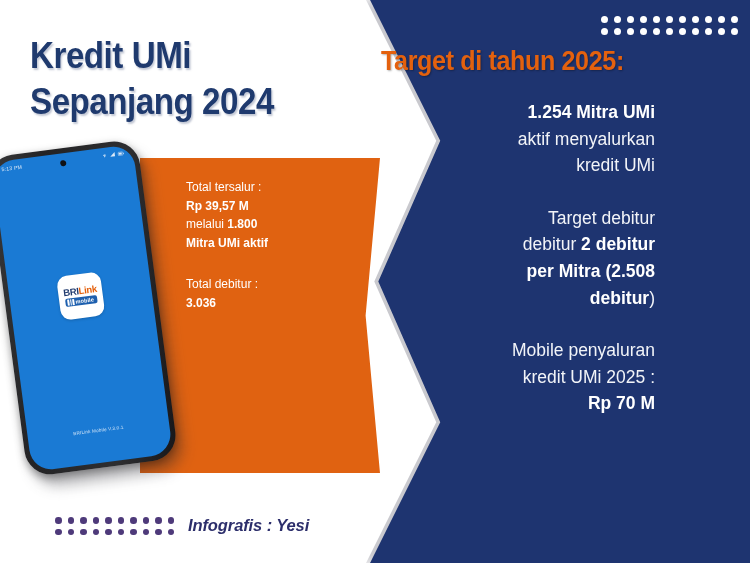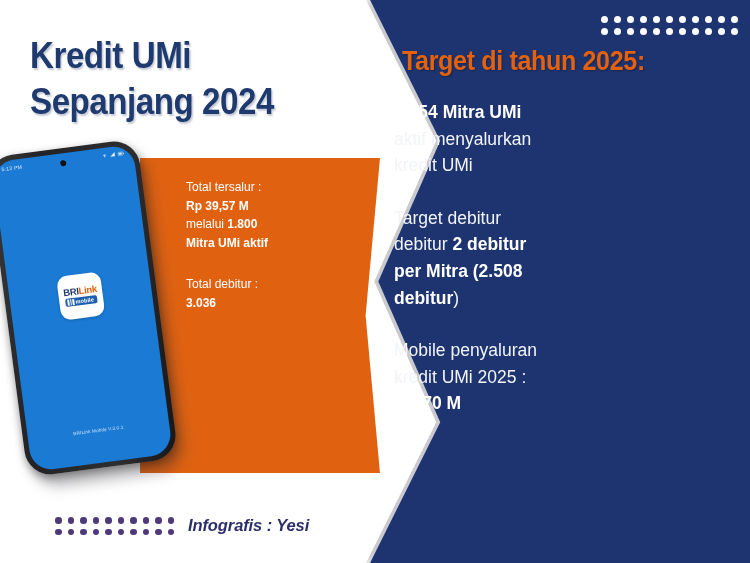--- a/index.html
+++ b/index.html
@@ -78,21 +78,21 @@
   .dots-top .dot {
     width: 7px;
     height: 7px;
     border-radius: 50%;
     background: #ffffff;
   }
 
   
   .navy-content {
     position: absolute;
-    left: 394px;
+    left: 373px;
     top: 46px;
     width: 300px;
     z-index: 6;
     text-align: right;
   }
   .navy-heading {
     font-family: "Liberation Sans Narrow", "Liberation Sans", sans-serif;
     font-weight: bold;
     font-size: 27px;
     color: #E4610E;
@@ -101,21 +101,21 @@
     margin: 0 0 22px 8px;
     text-shadow: 1px 1px 2px rgba(0,0,0,0.30);
     transform: scaleX(0.93);
     transform-origin: left center;
     white-space: nowrap;
   }
   .navy-block {
     color: #f2f4f8;
     font-size: 17.5px;
     line-height: 1.52;
-    text-align: left;
+    text-align: right;
     margin-bottom: 26px;
     padding-right: 18px;
   }
   .navy-block b { font-weight: bold; color: #ffffff; }
 
   
   .main-title {
     position: absolute;
     left: 30px;
     top: 33px;

